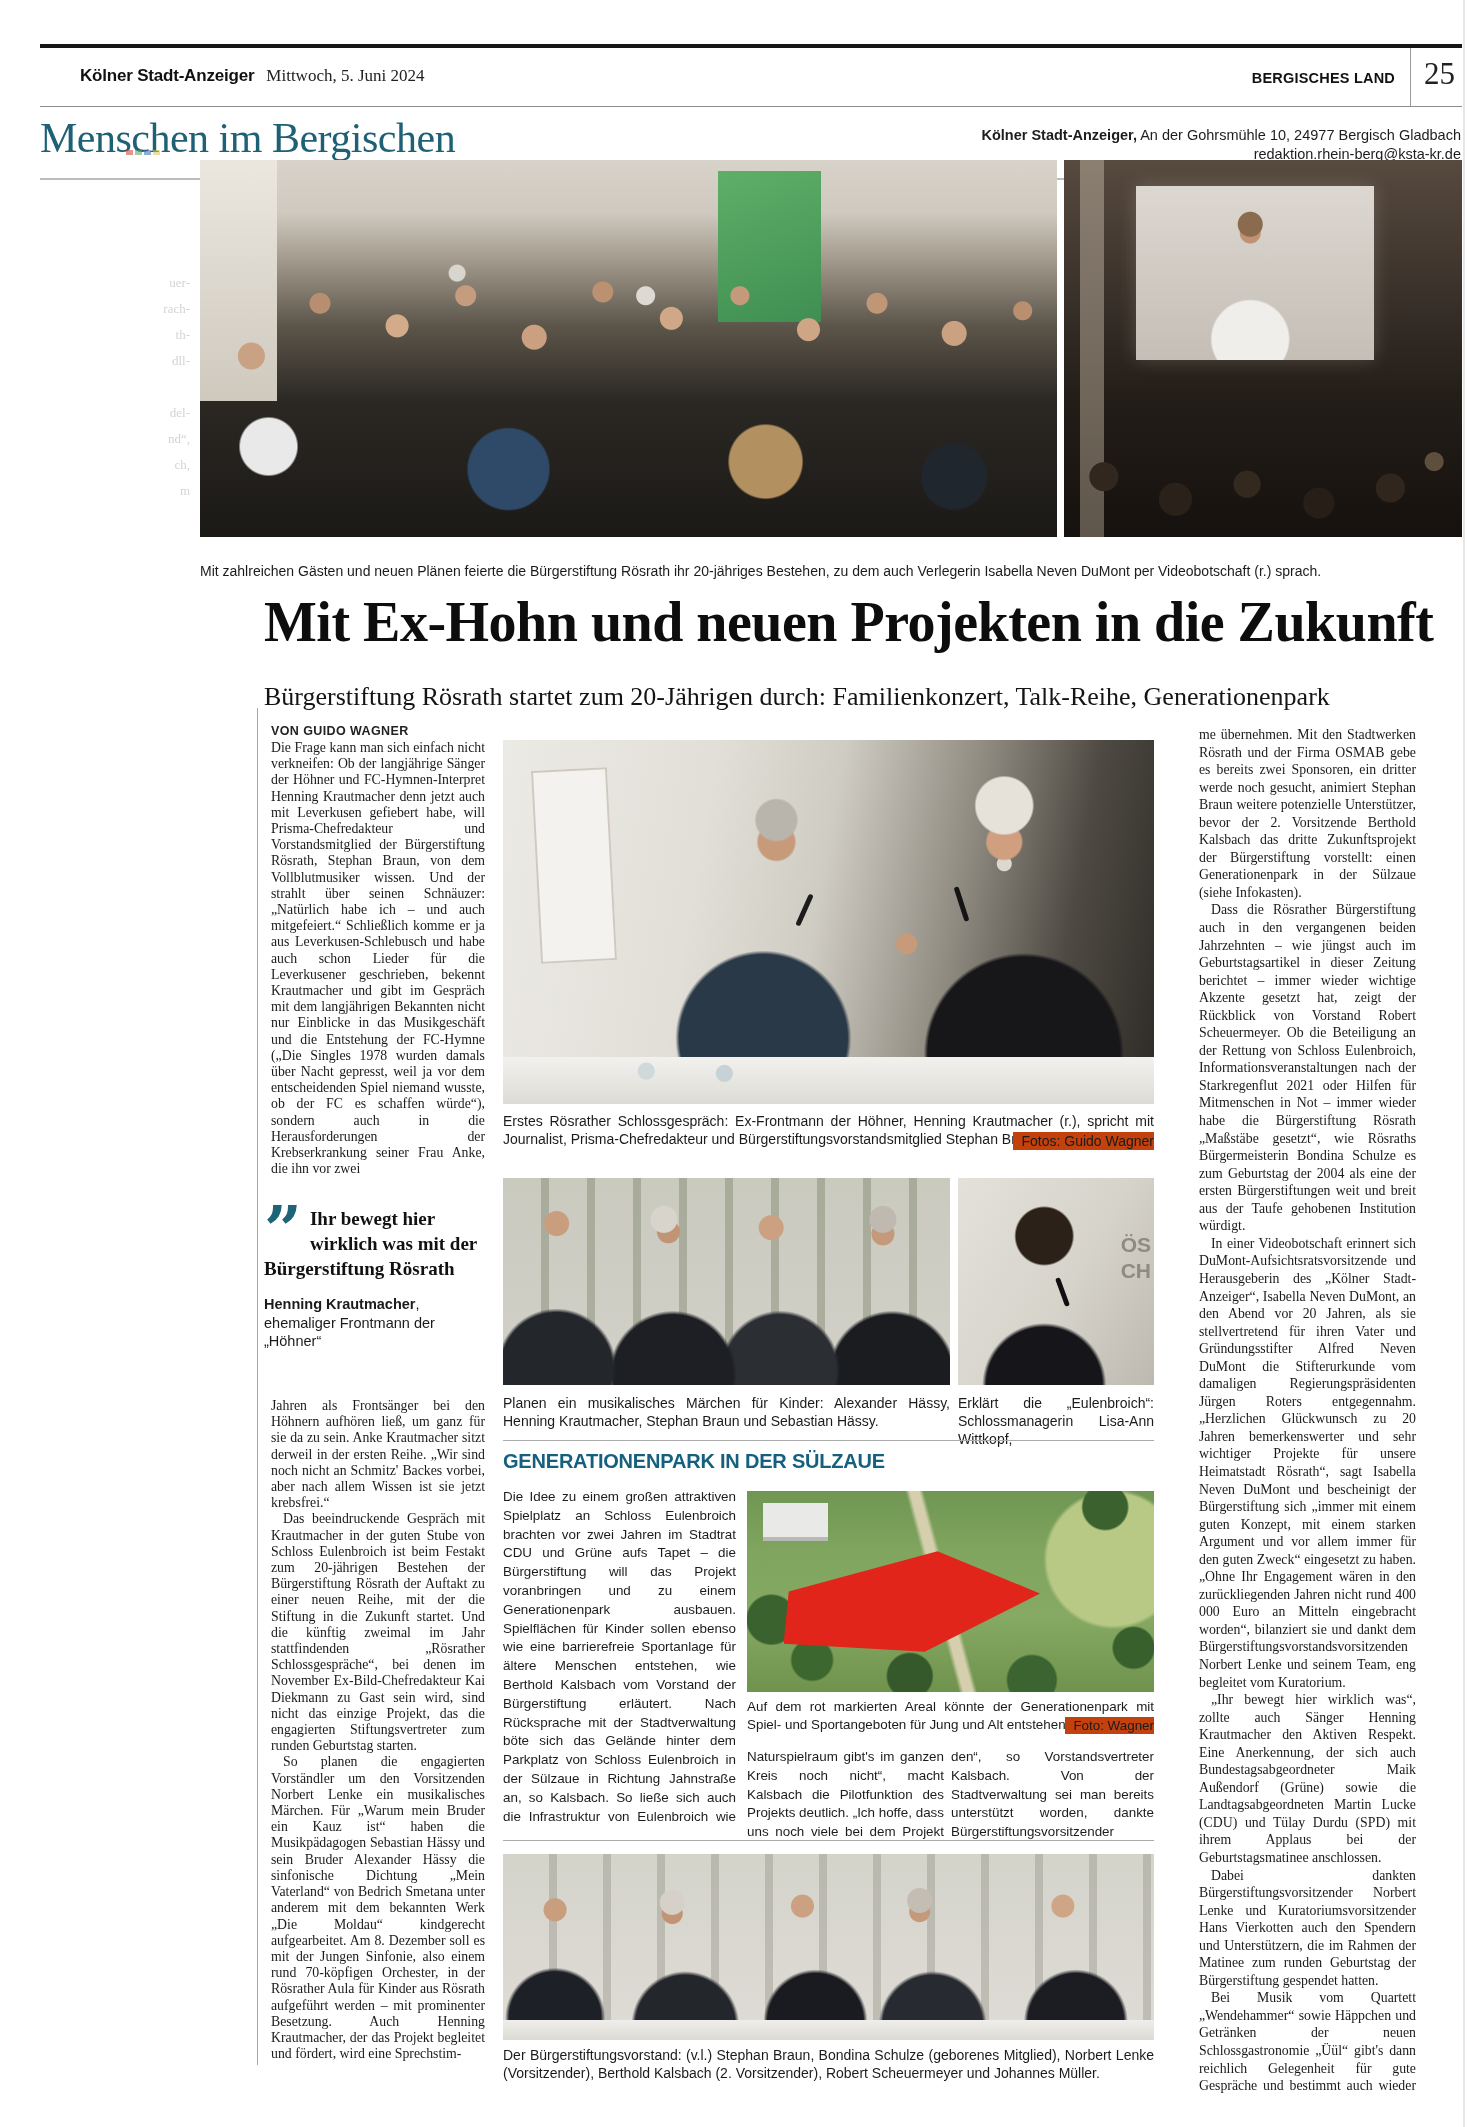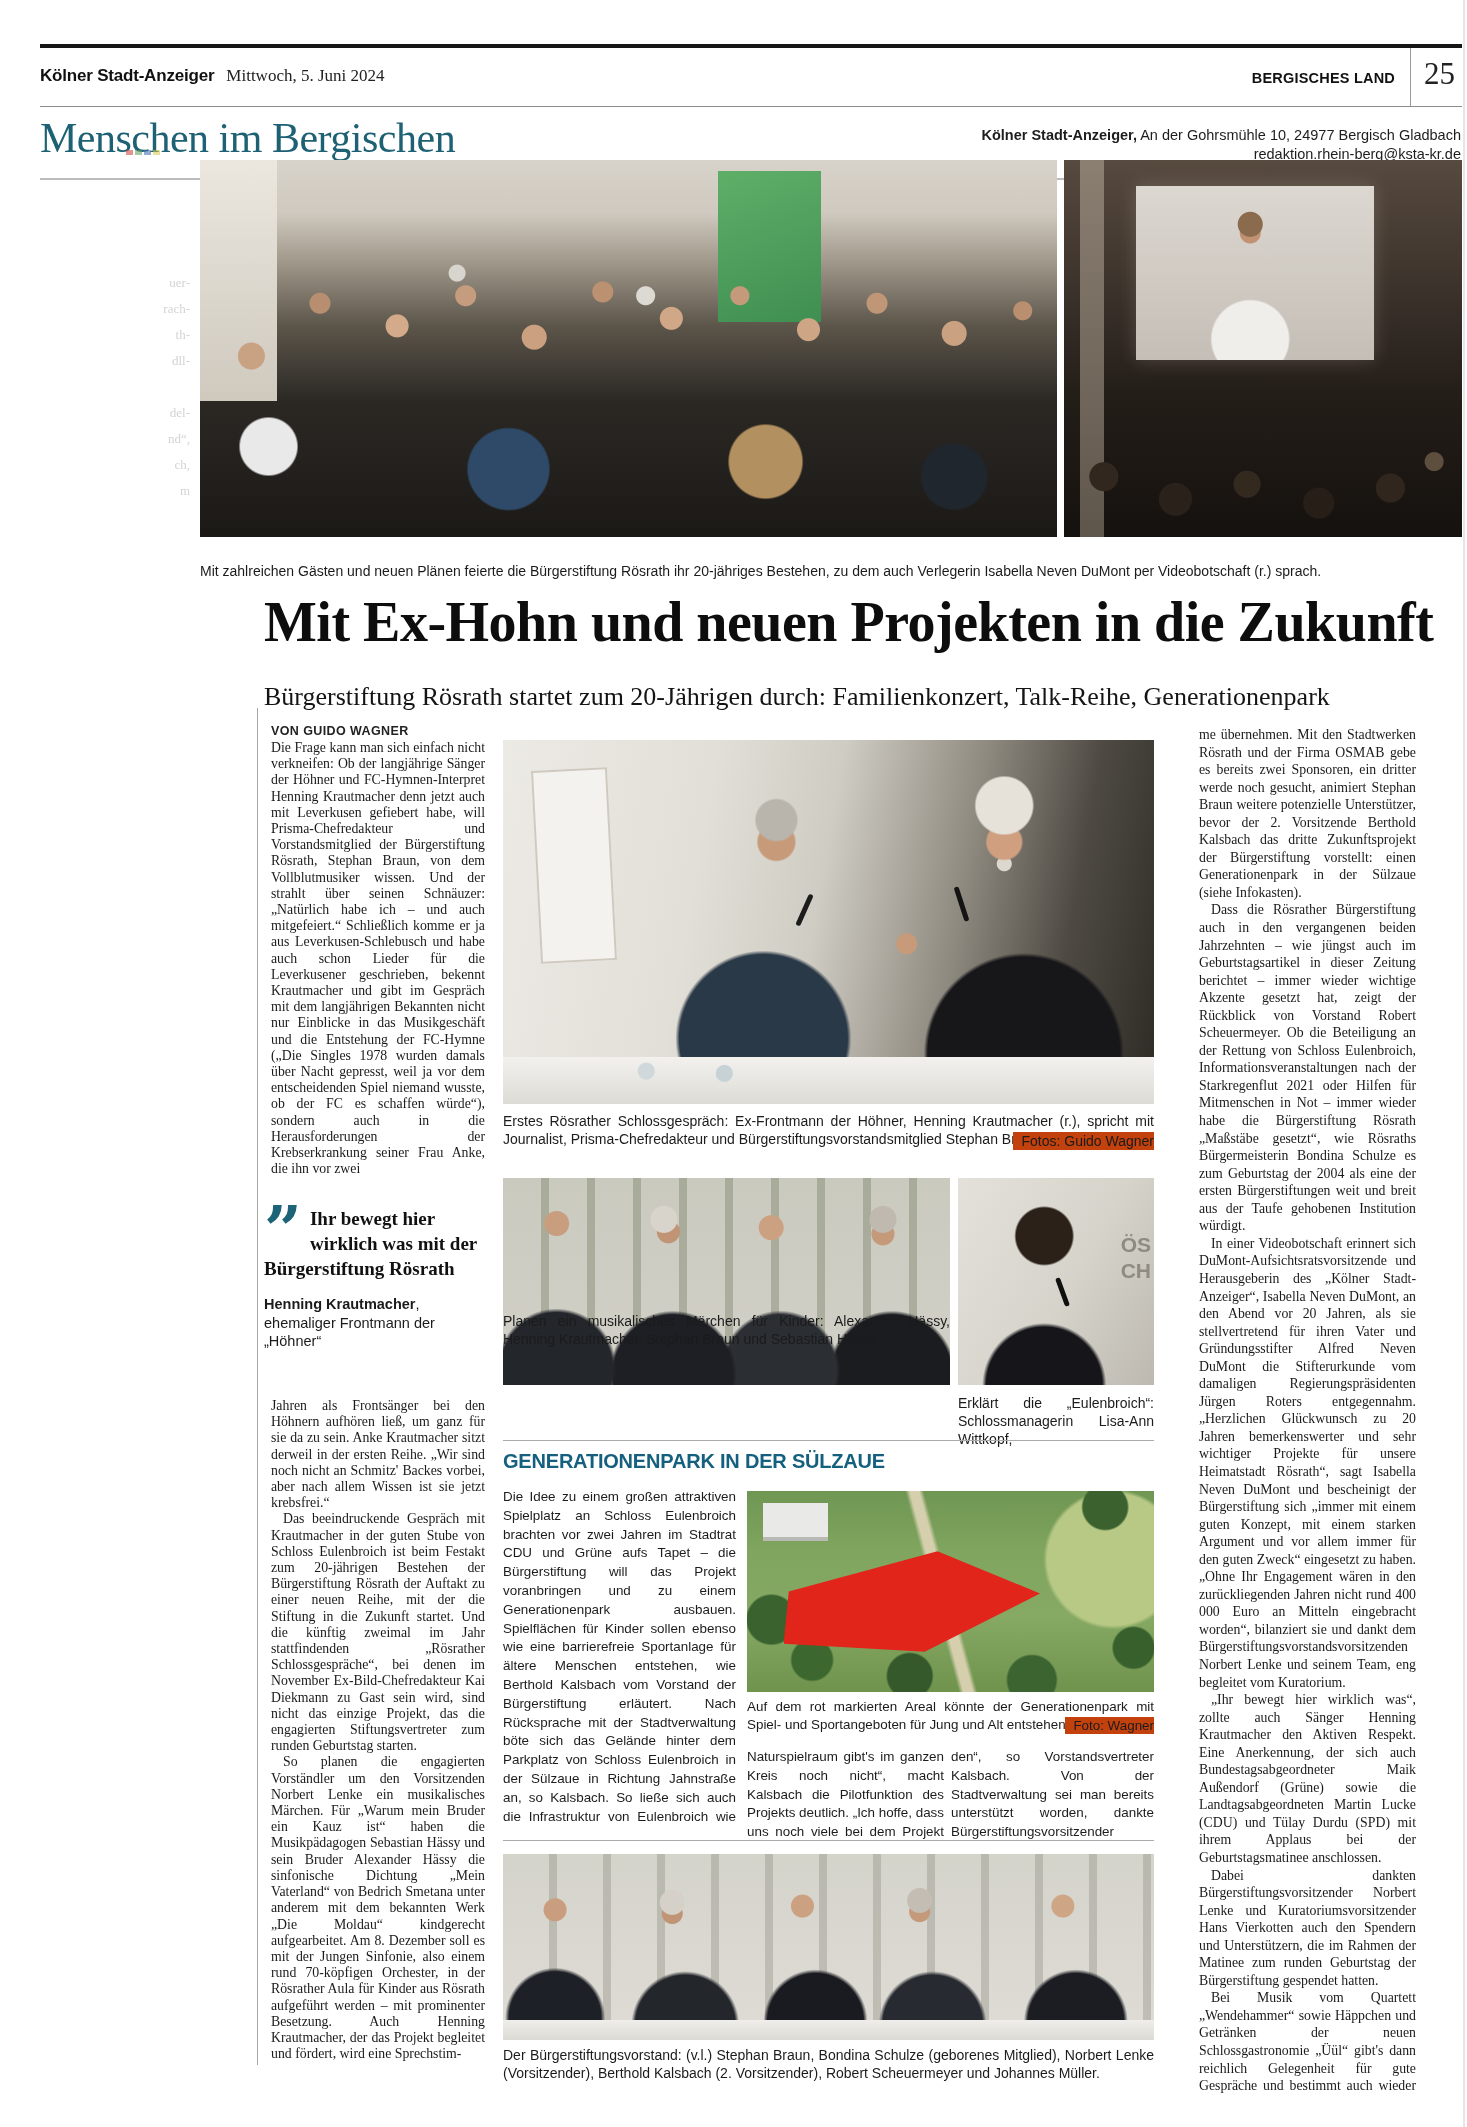--- a/index.html
+++ b/index.html
@@ -4,21 +4,21 @@
 <style>
   html,body{margin:0;padding:0;background:#ffffff;}
   .page{position:relative;width:1467px;height:2127px;background:#fff;overflow:hidden;
         font-family:"Liberation Serif",serif;color:#1a1a1a;}
   .abs{position:absolute;}
   .sans{font-family:"Liberation Sans",sans-serif;}
   
   .rule-thick{left:40px;top:44px;width:1422px;height:4px;background:#161616;}
   .rule-thin{left:40px;top:106px;width:1422px;height:1px;background:#8c8c8c;}
   .mast-left{left:40px;top:66px;font-size:17px;white-space:nowrap;}
-  .mast-paper{font-family:"Liberation Sans",sans-serif;font-weight:bold;letter-spacing:-.2px;color:#111;}
+  .mast-paper{font-family:"Liberation Sans",sans-serif;font-weight:bold;letter-spacing:-.2px;color:#111;margin-left:40px;}
   .mast-date{margin-left:12px;color:#222;}
   .mast-section{right:72px;top:70px;font-family:"Liberation Sans",sans-serif;font-weight:bold;
                 font-size:14.5px;letter-spacing:.2px;color:#111;}
   .mast-divider{right:56px;top:48px;width:1px;height:58px;background:#9a9a9a;}
   .mast-pagenum{right:12px;top:56px;font-size:31px;color:#222;}
   .section-title{left:40px;top:114px;font-size:42px;color:#1e6174;letter-spacing:-.5px;}
   .addr{right:6px;top:126px;text-align:right;font-family:"Liberation Sans",sans-serif;
         font-size:14.5px;line-height:19px;color:#1d1d1d;}
   .addr b{font-weight:bold;padding-left:44px;}
   .rule-gray{left:40px;top:178px;width:1422px;height:2px;background:#bcbcbc;}
@@ -266,21 +266,21 @@
     <div class="pC-fig"></div>
   </div>
   <div class="ph ph-wittkopf">
     <div class="pD-fig"></div>
     <div class="pD-mic"></div>
     <div class="pD-letters">
       <div>ÖS</div>
       <div>CH</div>
     </div>
   </div>
-  <div class="cap" style="left:503px;top:1312px;width:447px;">Planen ein musikalisches Märchen für Kinder: Alexander Hässy, Henning Krautmacher, Stephan Braun und Sebastian Hässy.</div>
+  <div class="cap" style="left:503px;top:1394px;width:447px;">Planen ein musikalisches Märchen für Kinder: Alexander Hässy, Henning Krautmacher, Stephan Braun und Sebastian Hässy.</div>
   <div class="cap" style="left:958px;top:1394px;width:196px;">Erklärt die „Eulenbroich“: Schlossmanagerin Lisa-Ann Wittkopf,</div>
 
   <div class="abs box-rule" style="top:1440px;"></div>
   <div class="abs box-title">GENERATIONENPARK IN DER SÜLZAUE</div>
   <div class="boxcol" style="left:503px;top:1488px;width:233px;height:338px;">Die Idee zu einem großen attraktiven Spielplatz an Schloss Eulenbroich brachten vor zwei Jahren im Stadtrat CDU und Grüne aufs Tapet – die Bürgerstiftung will das Projekt voranbringen und zu einem Generationenpark ausbauen. Spielflächen für Kinder sollen ebenso wie eine barrierefreie Sportanlage für ältere Menschen entstehen, wie Berthold Kalsbach vom Vorstand der Bürgerstiftung erläutert. Nach Rücksprache mit der Stadtverwaltung böte sich das Gelände hinter dem Parkplatz von Schloss Eulenbroich in der Sülzaue in Richtung Jahnstraße an, so Kalsbach. So ließe sich auch die Infrastruktur von Eulenbroich wie Toiletten und Einkehrmöglichkeit für das neue Angebot nutzen. „Einen solchen integrativen Spielplatz mit</div>
   <div class="ph ph-aerial">
     <div class="pAe-tex"></div>
     <div class="pAe-bldg"></div>
     <div class="pAe-red"></div>
   </div>

